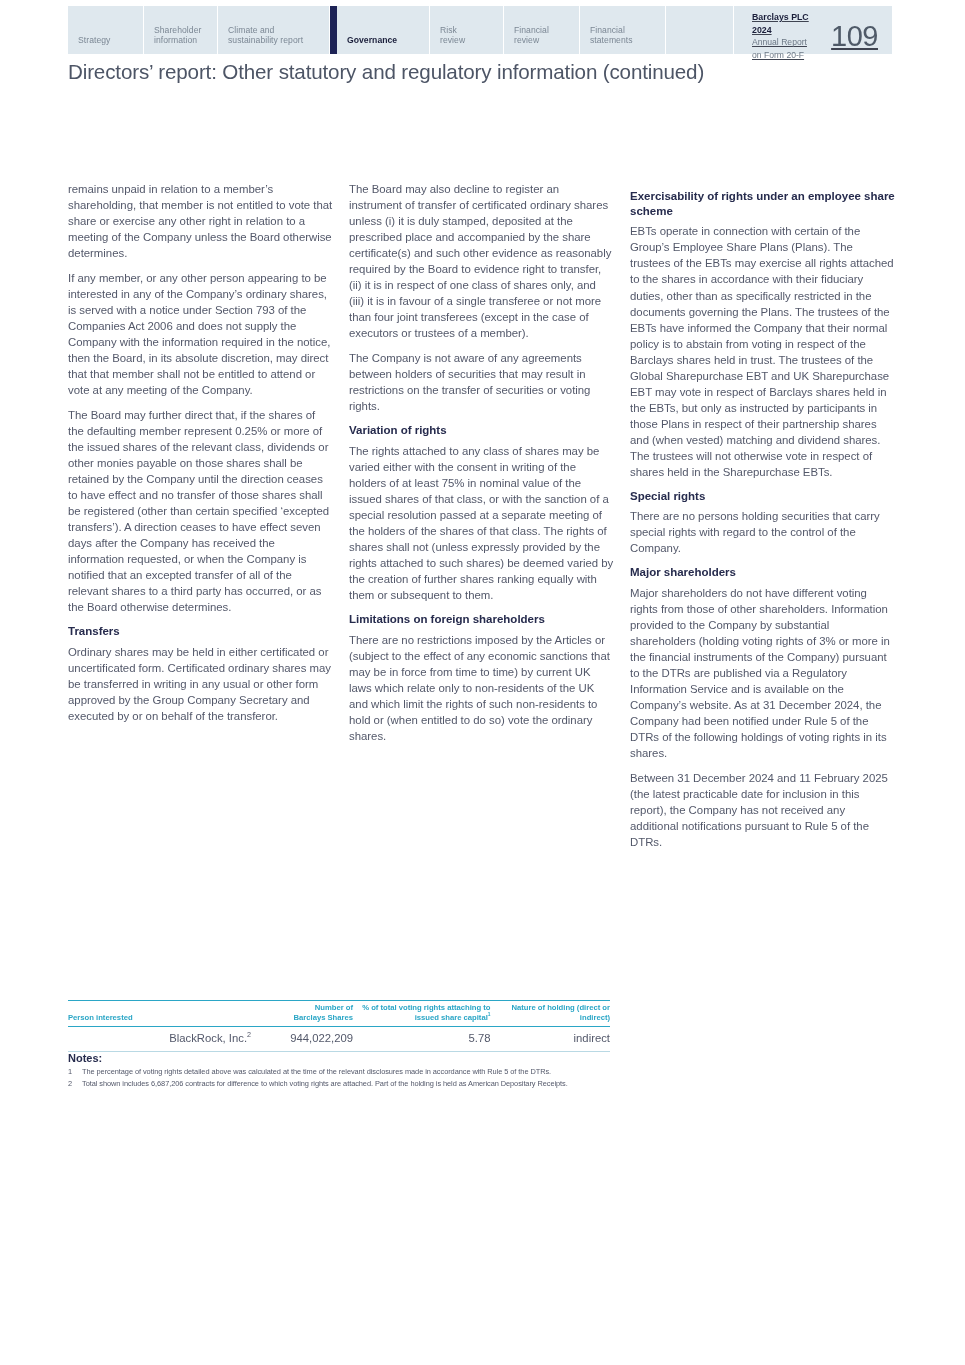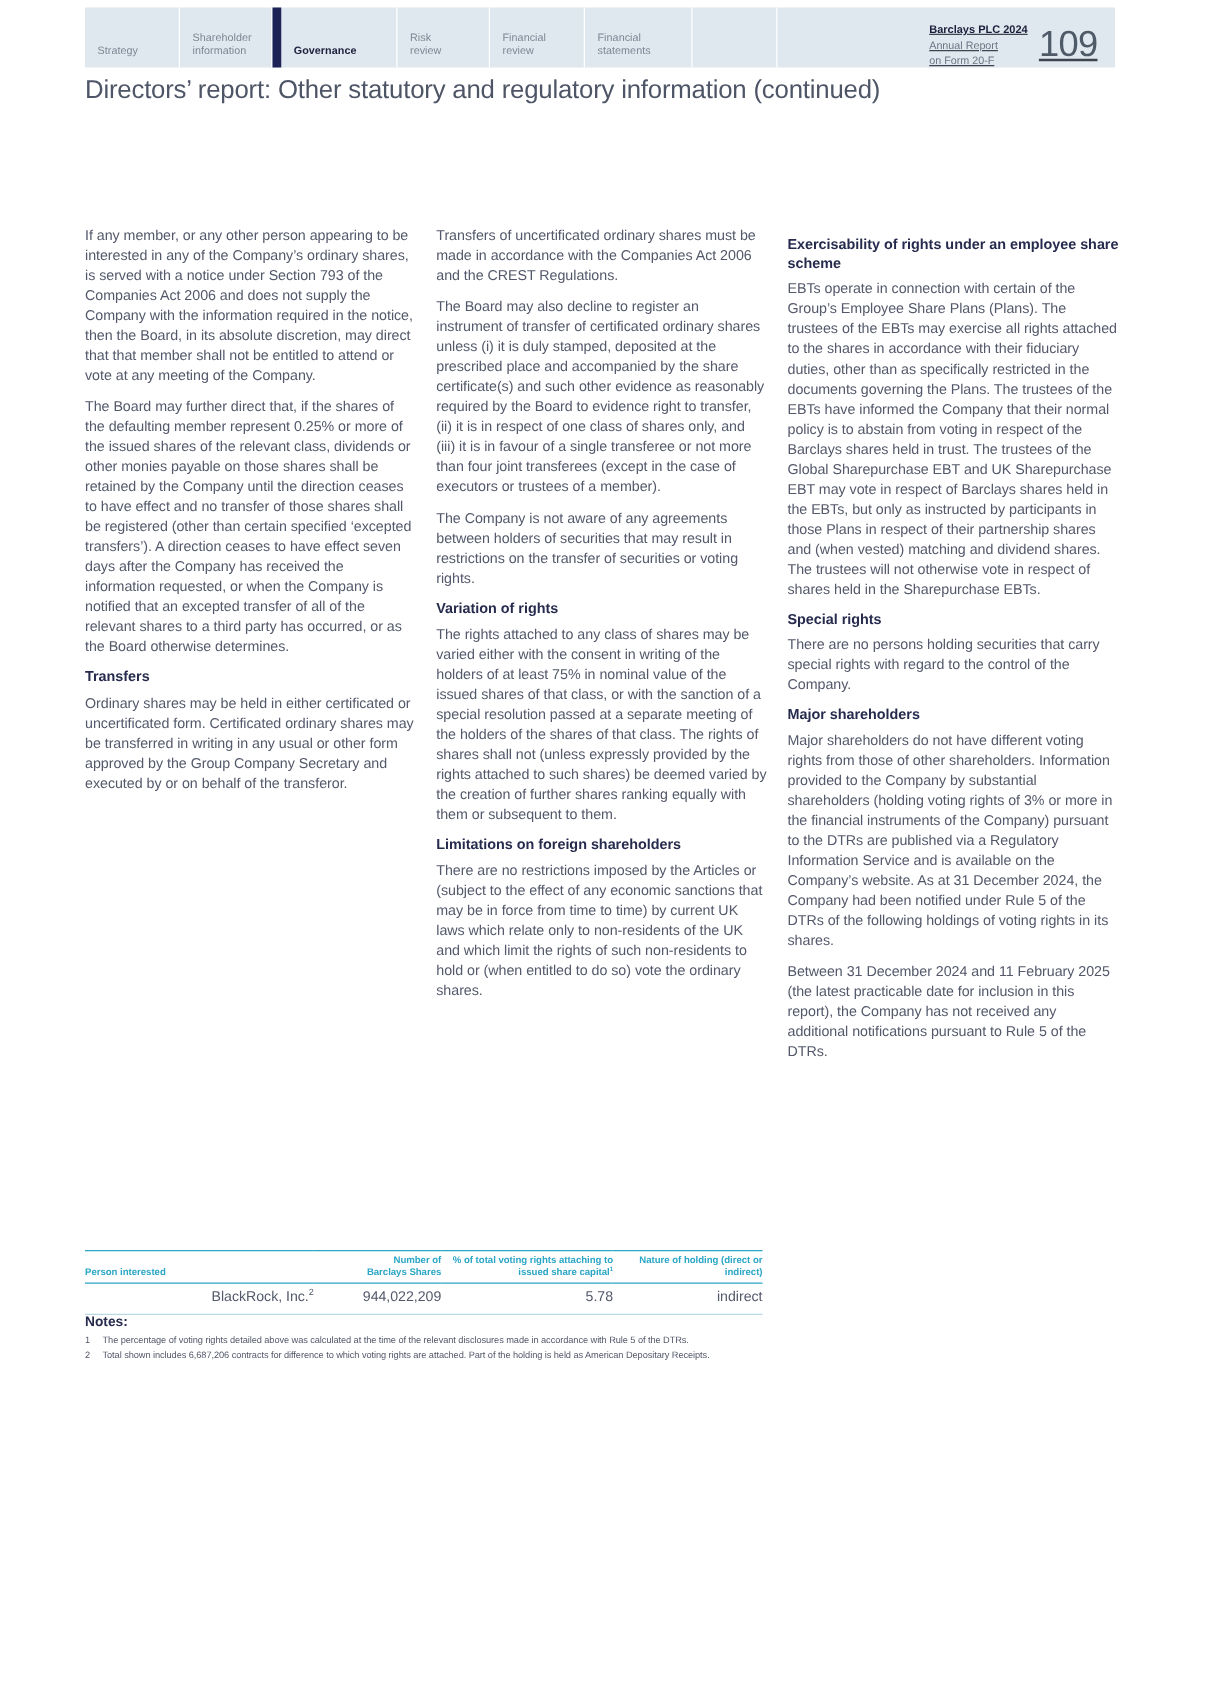--- a/index.html
+++ b/index.html
@@ -201,20 +201,26 @@
 <div class="nav-wrap">
   <div class="nav-tab w-strategy">
     <span>Strategy</span>
   </div>
   <div class="nav-tab w-shareholder">
     <div>
       <span>Shareholder</span>
       <span>information</span>
     </div>
   </div>
+  <div class="nav-tab w-climate">
+    <div>
+      <span>Climate and</span>
+      <span>sustainability report</span>
+    </div>
+  </div>
   <div class="nav-tab w-governance active">
     <span>Governance</span>
   </div>
   <div class="nav-tab w-risk">
     <div>
       <span>Risk</span>
       <span>review</span>
     </div>
   </div>
   <div class="nav-tab w-finrev">
@@ -237,27 +243,27 @@
       <div>on Form 20-F</div>
     </div>
     <div class="page-no">109</div>
   </div>
 </div>
 
 <div class="page-title">Directors’ report: Other statutory and regulatory information (continued)</div>
 
 <div class="columns">
   <div class="col">
+      <p>remains unpaid in relation to a member’s shareholding, that member is not entitled to vote that share or exercise any other right in relation to a meeting of the Company unless the Board otherwise determines.</p>
       <p>If any member, or any other person appearing to be interested in any of the Company’s ordinary shares, is served with a notice under Section 793 of the Companies Act 2006 and does not supply the Company with the information required in the notice, then the Board, in its absolute discretion, may direct that that member shall not be entitled to attend or vote at any meeting of the Company.</p>
       <p>The Board may further direct that, if the shares of the defaulting member represent 0.25% or more of the issued shares of the relevant class, dividends or other monies payable on those shares shall be retained by the Company until the direction ceases to have effect and no transfer of those shares shall be registered (other than certain specified ‘excepted transfers’). A direction ceases to have effect seven days after the Company has received the information requested, or when the Company is notified that an excepted transfer of all of the relevant shares to a third party has occurred, or as the Board otherwise determines.</p>
       <h3>Transfers</h3>
       <p>Ordinary shares may be held in either certificated or uncertificated form. Certificated ordinary shares may be transferred in writing in any usual or other form approved by the Group Company Secretary and executed by or on behalf of the transferor.</p>
     </div>
   <div class="col">
-      <p>Transfers of uncertificated ordinary shares must be made in accordance with the Companies Act 2006 and the CREST Regulations.</p>
       <p>The Board may also decline to register an instrument of transfer of certificated ordinary shares unless (i) it is duly stamped, deposited at the prescribed place and accompanied by the share certificate(s) and such other evidence as reasonably required by the Board to evidence right to transfer, (ii) it is in respect of one class of shares only, and (iii) it is in favour of a single transferee or not more than four joint transferees (except in the case of executors or trustees of a member).</p>
       <p>The Company is not aware of any agreements between holders of securities that may result in restrictions on the transfer of securities or voting rights.</p>
       <h3>Variation of rights</h3>
       <p>The rights attached to any class of shares may be varied either with the consent in writing of the holders of at least 75% in nominal value of the issued shares of that class, or with the sanction of a special resolution passed at a separate meeting of the holders of the shares of that class. The rights of shares shall not (unless expressly provided by the rights attached to such shares) be deemed varied by the creation of further shares ranking equally with them or subsequent to them.</p>
       <h3>Limitations on foreign shareholders</h3>
       <p>There are no restrictions imposed by the Articles or (subject to the effect of any economic sanctions that may be in force from time to time) by current UK laws which relate only to non-residents of the UK and which limit the rights of such non-residents to hold or (when entitled to do so) vote the ordinary shares.</p>
     </div>
   <div class="col">
       <h3>Exercisability of rights under an employee share scheme</h3>
       <p>EBTs operate in connection with certain of the Group’s Employee Share Plans (Plans). The trustees of the EBTs may exercise all rights attached to the shares in accordance with their fiduciary duties, other than as specifically restricted in the documents governing the Plans. The trustees of the EBTs have informed the Company that their normal policy is to abstain from voting in respect of the Barclays shares held in trust. The trustees of the Global Sharepurchase EBT and UK Sharepurchase EBT may vote in respect of Barclays shares held in the EBTs, but only as instructed by participants in those Plans in respect of their partnership shares and (when vested) matching and dividend shares. The trustees will not otherwise vote in respect of shares held in the Sharepurchase EBTs.</p>

